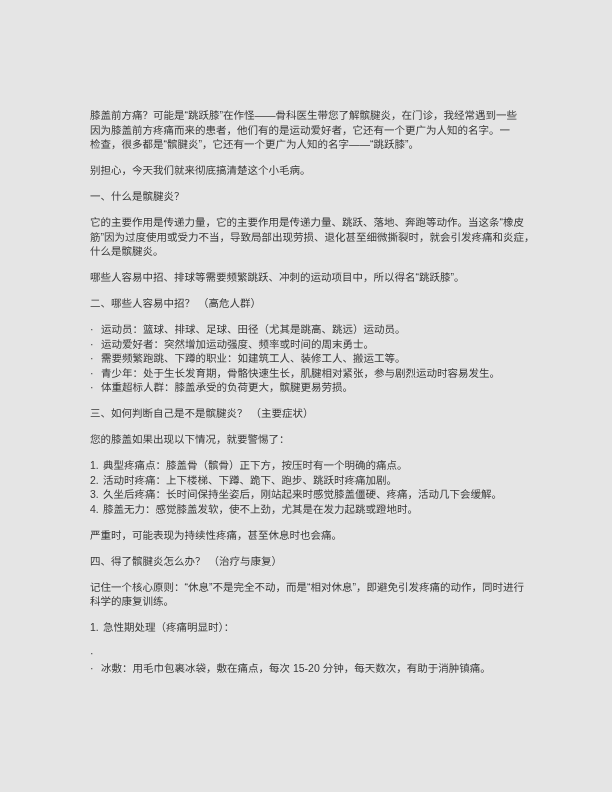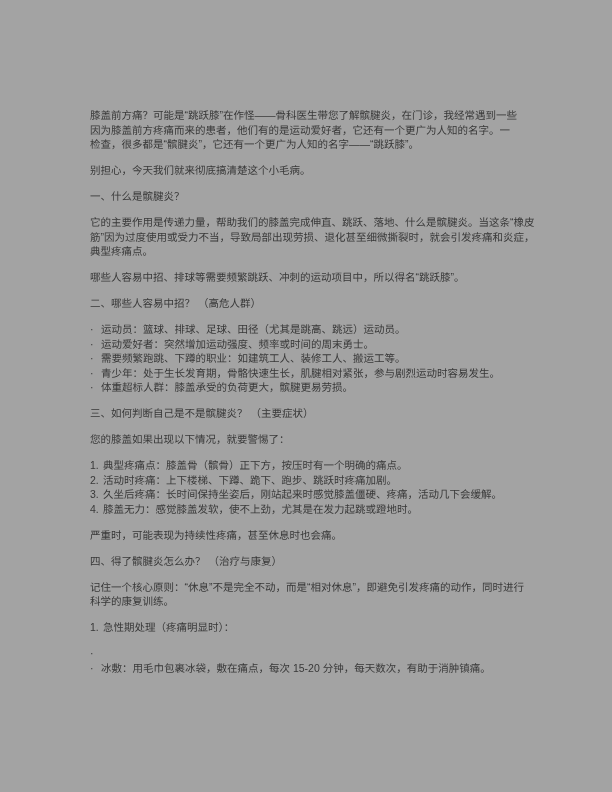--- a/index.html
+++ b/index.html
@@ -47,36 +47,36 @@
   .marker.num {
     width: 13px;
   }
   .li-text {
     flex: none;
   }
 </style>
 </head>
 <body>
 
-<div class="page" id="doc" style="background: #a3a3a3; color: rgb(56, 56, 56);">
+<div class="page" id="doc" style="background: #e5e5e5; color: rgb(56, 56, 56);">
     <p class="block para">
       <span class="tline">膝盖前方痛？可能是“跳跃膝”在作怪——骨科医生带您了解髌腱炎，在门诊，我经常遇到一些</span>
       <span class="tline">因为膝盖前方疼痛而来的患者，他们有的是运动爱好者，它还有一个更广为人知的名字。一</span>
       <span class="tline">检查，很多都是“髌腱炎”，它还有一个更广为人知的名字——“跳跃膝”。</span>
     </p>
     <p class="block para">
       <span class="tline">别担心，今天我们就来彻底搞清楚这个小毛病。</span>
     </p>
     <p class="block heading">
       <span class="tline">一、什么是髌腱炎？</span>
     </p>
     <p class="block para">
-      <span class="tline">它的主要作用是传递力量，帮助我们的膝盖完成伸直、跳跃、落地、什么是髌腱炎。当这条“橡皮</span>
+      <span class="tline">它的主要作用是传递力量，它的主要作用是传递力量、跳跃、落地、奔跑等动作。当这条“橡皮</span>
       <span class="tline">筋”因为过度使用或受力不当，导致局部出现劳损、退化甚至细微撕裂时，就会引发疼痛和炎症，</span>
-      <span class="tline">典型疼痛点。</span>
+      <span class="tline">什么是髌腱炎。</span>
     </p>
     <p class="block para">
       <span class="tline">哪些人容易中招、排球等需要频繁跳跃、冲刺的运动项目中，所以得名“跳跃膝”。</span>
     </p>
     <p class="block heading">
       <span class="tline">二、哪些人容易中招？ （高危人群）</span>
     </p>
     <div class="block list">
       <div class="li">
         <span class="marker">·</span>

